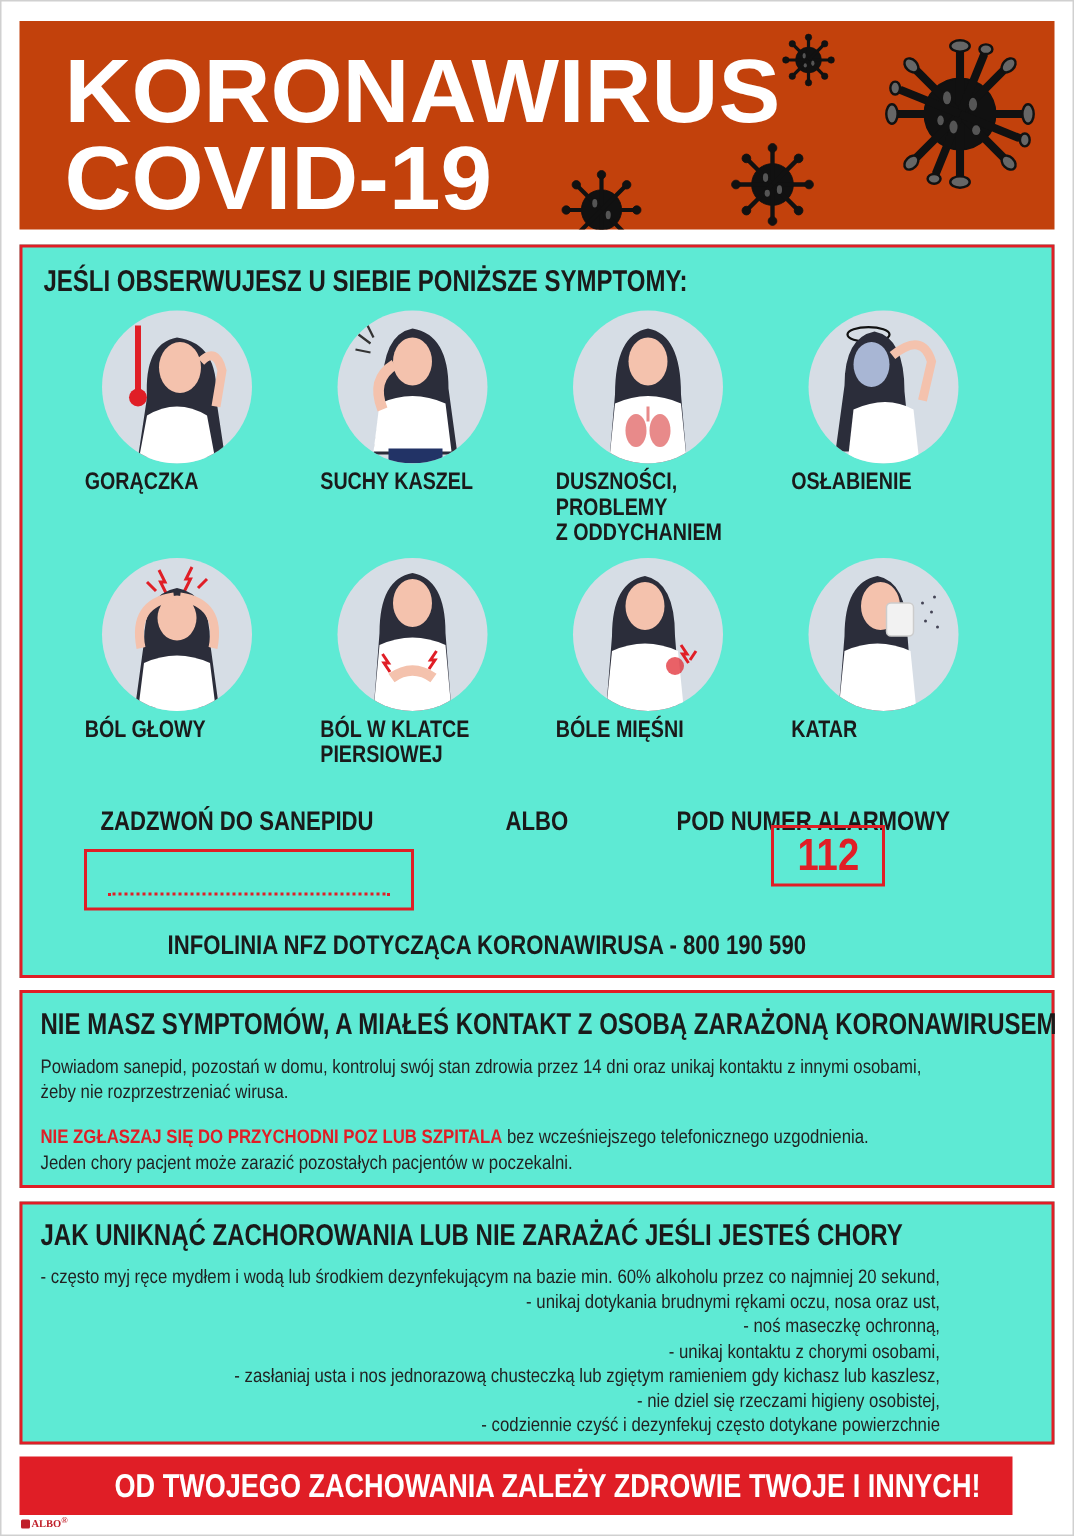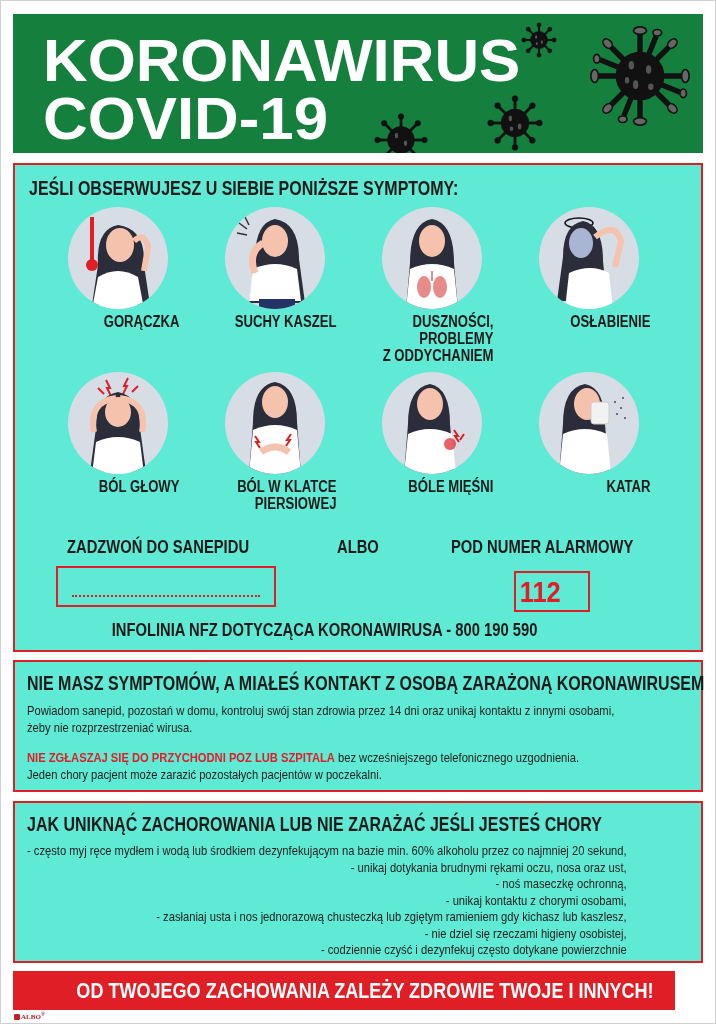--- a/index.html
+++ b/index.html
@@ -2,64 +2,64 @@
 <html><head>
 <meta charset="utf-8">
 <style>
   html, body { margin: 0; padding: 0; }
   body {
     width: 716px; height: 1024px; background: #ffffff; position: relative; overflow: hidden;
     font-family: "Liberation Sans", sans-serif; color: #1a1a1a;
   }
   .frame { position: absolute; left: 0; top: 0; width: 714px; height: 1022px; border: 1px solid #d0d0d0; }
   .header {
-    position: absolute; left: 13px; top: 14px; width: 690px; height: 139px; background: #15803d; overflow: hidden;
+    position: absolute; left: 13px; top: 14px; width: 690px; height: 139px; background: #c2410c; overflow: hidden;
   }
   .title {
     position: absolute; left: 30px; top: 18px; color: #fff; font-weight: bold; font-size: 60px; line-height: 58px;
     letter-spacing: 0px; font-family: "Liberation Sans", sans-serif; transform: scaleX(1.03); transform-origin: left;
   }
   .title div { white-space: nowrap; }
   .virus { position: absolute; }
   .box {
     position: absolute; left: 13px; width: 686px; border: 2px solid #e01e26; background: #5eead4;
   }
   .box1 { top: 163px; height: 485px; }
   .box2 { top: 660px; height: 128px; }
   .box3 { top: 801px; height: 158px; text-align: right; }
   .heading {
     font-family: "Liberation Sans", sans-serif; font-weight: bold; color: #1a1a1a; white-space: nowrap;
     transform: scaleX(0.8); transform-origin: left;
   }
   .box1 .heading { position: absolute; left: 14px; top: 12px; font-size: 20px; }
   .symptoms { position: absolute; left: 0; top: 42px; width: 686px; }
   .sym {
-    position: absolute; width: 150px; text-align: right;
+    position: absolute; width: 150px; text-align: left;
   }
   .sym .circle {
     width: 100px; height: 102px; border-radius: 50%; background: #d6dde5; margin: 0 auto; position: relative; overflow: hidden;
   }
   .sym .label {
     margin-top: 4px; font-weight: bold; font-size: 16px; line-height: 17px; color: #1a1a1a;
     transform: scaleX(0.82); white-space: pre-line;
   }
   .contact-row { position: absolute; top: 372px; left: 0; width: 686px; height: 24px; }
   .contact-row span {
     position: absolute; top: 0; font-size: 18px; font-weight: bold; color: #1a1a1a; white-space: nowrap;
     transform: scaleX(0.82); transform-origin: left;
   }
   .sanepid-box {
     position: absolute; left: 41px; top: 401px; width: 216px; height: 37px; border: 2px solid #e01e26;
   }
   .sanepid-box .dots {
     position: absolute; left: 14px; right: 14px; bottom: 8px; border-bottom: 2px dotted #e01e26;
   }
   .alarm-box {
-    position: absolute; left: 499px; top: 406px; width: 72px; height: 37px; border: 2px solid #e01e26;
-    color: #e01e26; font-weight: bold; font-size: 30px; line-height: 37px; text-align: left;
+    position: absolute; left: 499px; top: 385px; width: 72px; height: 37px; border: 2px solid #e01e26;
+    color: #e01e26; font-weight: bold; font-size: 30px; line-height: 37px; text-align: center;
   }
   .alarm-box span { display: inline-block; transform: scaleX(0.85); }
   .infoline {
     position: absolute; left: 0; width: 620px; top: 455px; text-align: center; font-weight: bold; font-size: 18px;
     color: #1a1a1a;
   }
   .infoline span { display: inline-block; transform: scaleX(0.82); white-space: nowrap; }
   .box2 .heading, .box3 .heading { position: absolute; left: 12px; top: 10px; font-size: 20px; }
   .para {
     position: absolute; left: 12px; font-size: 13px; line-height: 17px; color: #222; white-space: nowrap;

